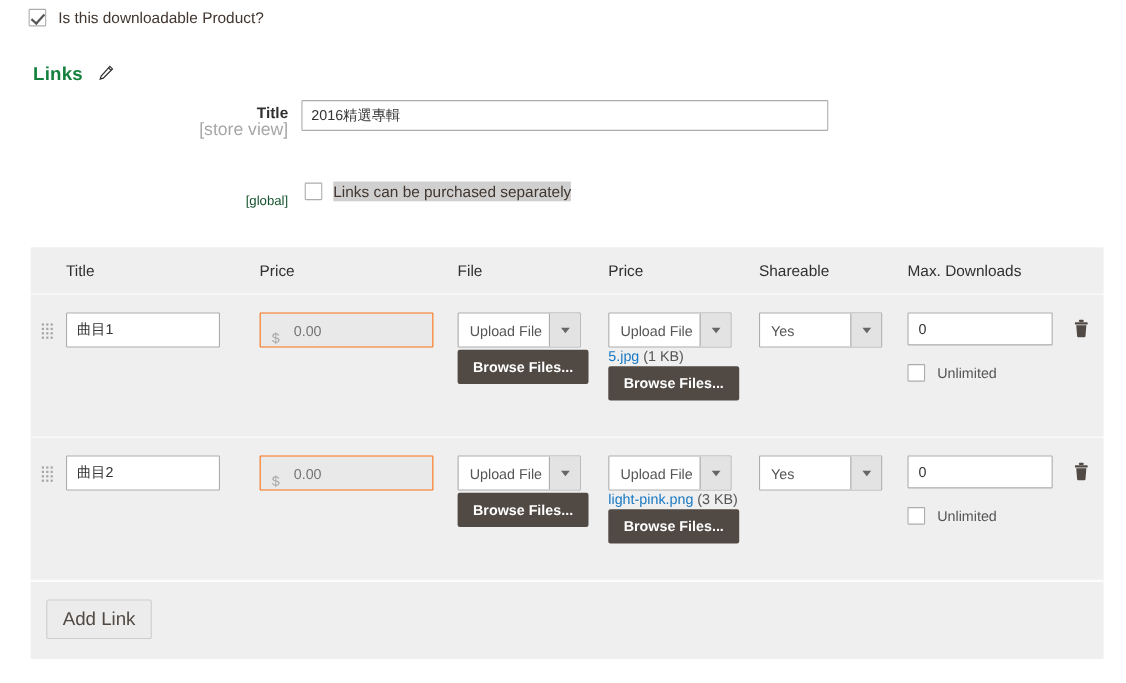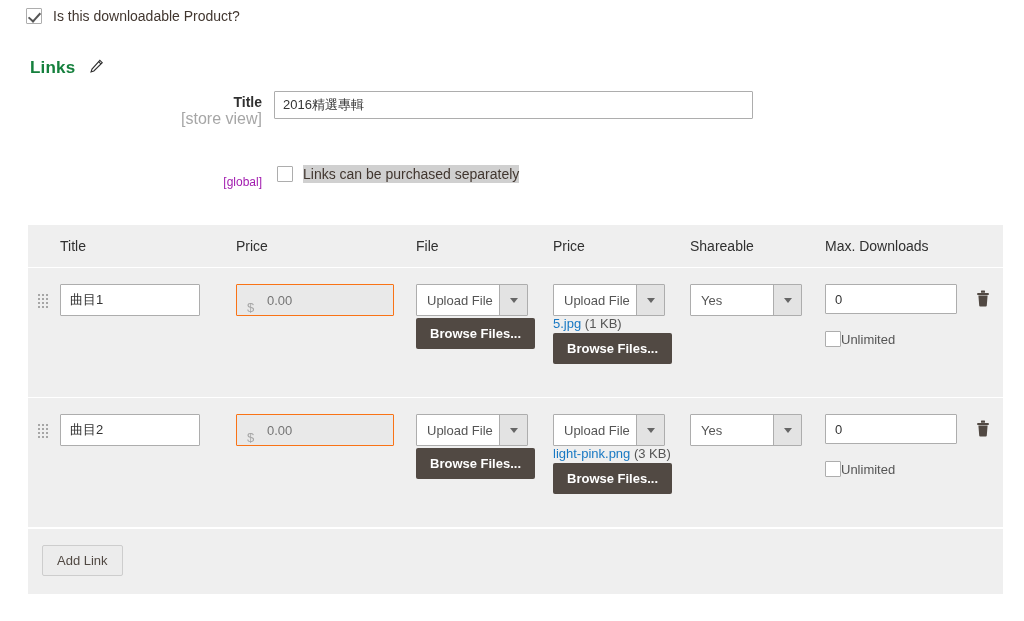--- a/index.html
+++ b/index.html
@@ -75,21 +75,21 @@
     font-size: 13px; color: #333;
     padding: 0 8px;
     border-radius: 1px;
     outline: none;
   }
 
   
   .field-global-label {
     position: absolute; right: 762px; top: 175px;
     text-align: right; width: 200px;
-    font-size: 12px; color: #a21caf;
+    font-size: 12px; color: #14532d;
   }
   .sep-row {
     position: absolute; left: 277px; top: 165px;
     display: flex; align-items: center; gap: 10px;
   }
   .sep-label {
     font-size: 14px; color: #41362f;
     background: #d0d0d0;
     line-height: 18px;
     white-space: nowrap;
@@ -226,21 +226,21 @@
     border: 1px solid #adadad;
     background: #fff;
     font-family: "Liberation Sans", sans-serif;
     font-size: 13px; color: #333;
     padding: 0 9px;
     border-radius: 1px;
     outline: none;
   }
   .unlimited-row {
     margin-top: 17px;
-    display: flex; align-items: center; 
+    display: flex; align-items: center; gap: 11px;
   }
   .unlimited-row .lbl { font-size: 13px; color: #555; }
 
   .trash-btn {
     background: none; border: 0; padding: 0;
     margin-top: 6px;
     cursor: pointer;
     display: block;
   }
 
@@ -249,21 +249,21 @@
     padding: 16px 0 18px 14px;
     border-top: 1px solid #ffffff;
   }
   .add-link-btn {
     display: inline-block;
     padding: 7px 14px;
     background: #ececec;
     border: 1px solid #cdcdcd;
     border-radius: 2px;
     color: #514943;
-    font-size: 13px;
+    font-size: 17px;
     font-family: "Liberation Sans", sans-serif;
     cursor: pointer;
   }
 </style>
 </head>
 <body>
 
 <div class="page">
 
   <div class="downloadable-row">

